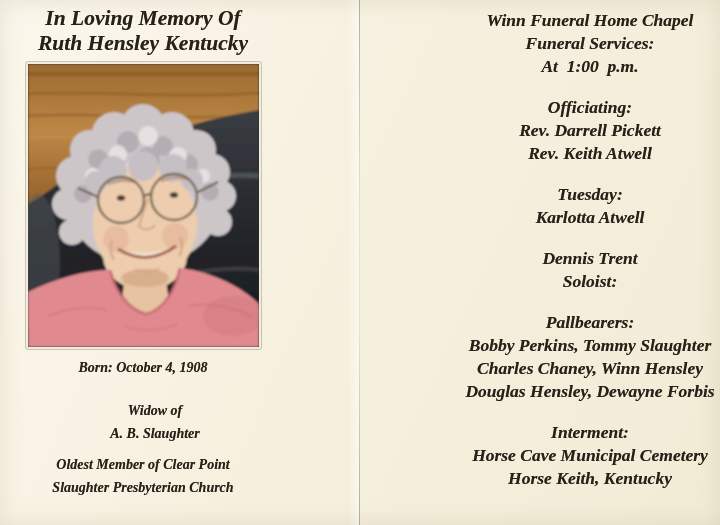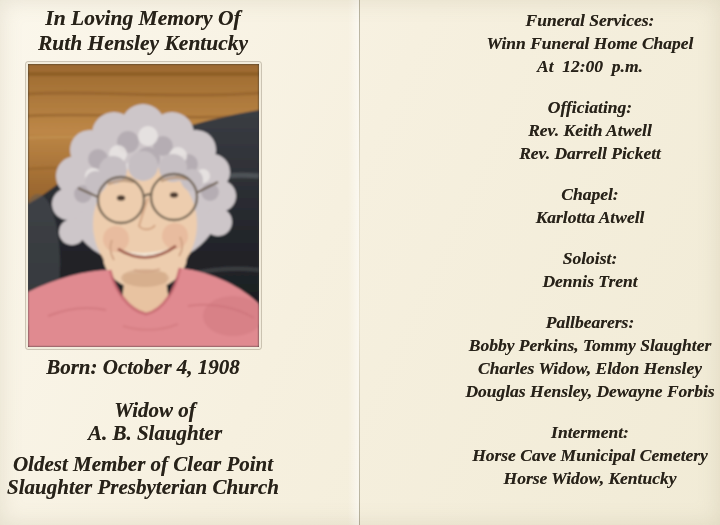--- a/index.html
+++ b/index.html
@@ -26,21 +26,21 @@
     position:absolute;top:0;height:505px;box-sizing:border-box;
     text-align:center;color:var(--ink);
   }
   .page-left{left:0;width:360px;padding:6px 74px 0 0;}
   .page-right{left:360px;width:360px;padding:9px 0 0 100px;}
   .title-line{
     font-size:21.5px;line-height:25px;font-weight:bold;font-style:italic;
     white-space:pre;text-shadow:0 0 .5px rgba(40,30,20,.55);
   }
   .lp-line{
-    font-size:21px;line-height:23px;font-weight:bold;font-style:italic;
+    font-size:14px;line-height:23px;font-weight:bold;font-style:italic;
     white-space:pre;text-shadow:0 0 .5px rgba(40,30,20,.55);
   }
   .photo{
     width:231px;height:283px;margin:6px auto 0;
     border:2px solid #f2ecdc;outline:1px solid rgba(120,110,88,.35);
     border-radius:2px;box-sizing:content-box;overflow:hidden;background:#2c2e31;
   }
   .photo svg{display:block;}
   .block-dates{margin-top:7px;}
   .block-widow{margin-top:20px;padding-left:24px;}
@@ -199,48 +199,48 @@
       <div class="lp-line">Slaughter Presbyterian Church</div>
     </div>
   </div>
 
   <div class="fold-highlight"></div>
   <div class="fold-line"></div>
 
   <div class="page page-right">
 
     <div class="rp-section">
+      <div class="rp-line">Winn Funeral Home Chapel</div>
       <div class="rp-line">Funeral Services:</div>
-      <div class="rp-line">Winn Funeral Home Chapel</div>
-      <div class="rp-line">At  12:00  p.m.</div>
+      <div class="rp-line">At  1:00  p.m.</div>
     </div>
 
     <div class="rp-section">
       <div class="rp-line">Officiating:</div>
+      <div class="rp-line">Rev. Darrell Pickett</div>
       <div class="rp-line">Rev. Keith Atwell</div>
-      <div class="rp-line">Rev. Darrell Pickett</div>
-    </div>
-
-    <div class="rp-section">
-      <div class="rp-line">Chapel:</div>
+    </div>
+
+    <div class="rp-section">
+      <div class="rp-line">Tuesday:</div>
       <div class="rp-line">Karlotta Atwell</div>
     </div>
 
     <div class="rp-section">
+      <div class="rp-line">Dennis Trent</div>
       <div class="rp-line">Soloist:</div>
-      <div class="rp-line">Dennis Trent</div>
     </div>
 
     <div class="rp-section">
       <div class="rp-line">Pallbearers:</div>
       <div class="rp-line">Bobby Perkins, Tommy Slaughter</div>
-      <div class="rp-line">Charles Widow, Eldon Hensley</div>
+      <div class="rp-line">Charles Chaney, Winn Hensley</div>
       <div class="rp-line">Douglas Hensley, Dewayne Forbis</div>
     </div>
 
     <div class="rp-section">
       <div class="rp-line">Interment:</div>
       <div class="rp-line">Horse Cave Municipal Cemetery</div>
-      <div class="rp-line">Horse Widow, Kentucky</div>
+      <div class="rp-line">Horse Keith, Kentucky</div>
     </div>
 
   </div>
 </div>
 
 </body></html>

